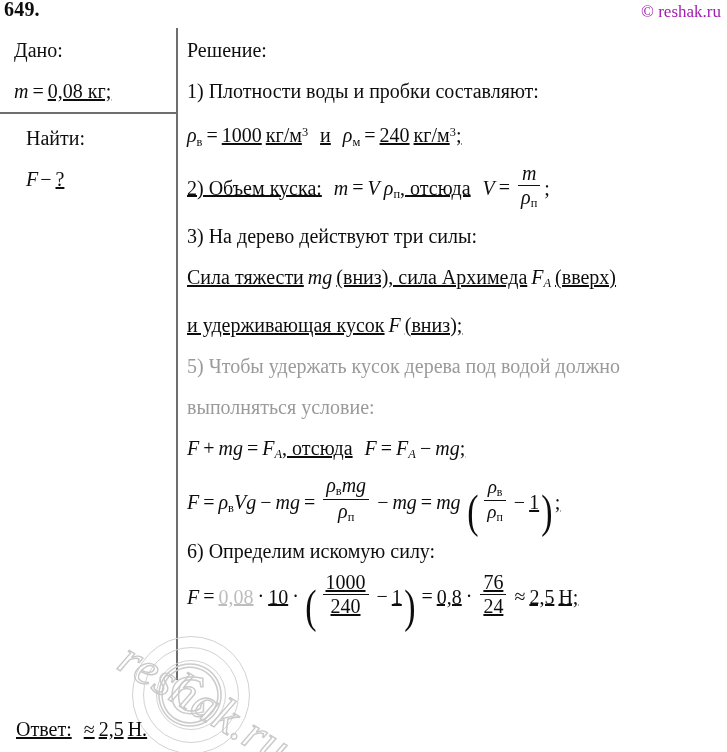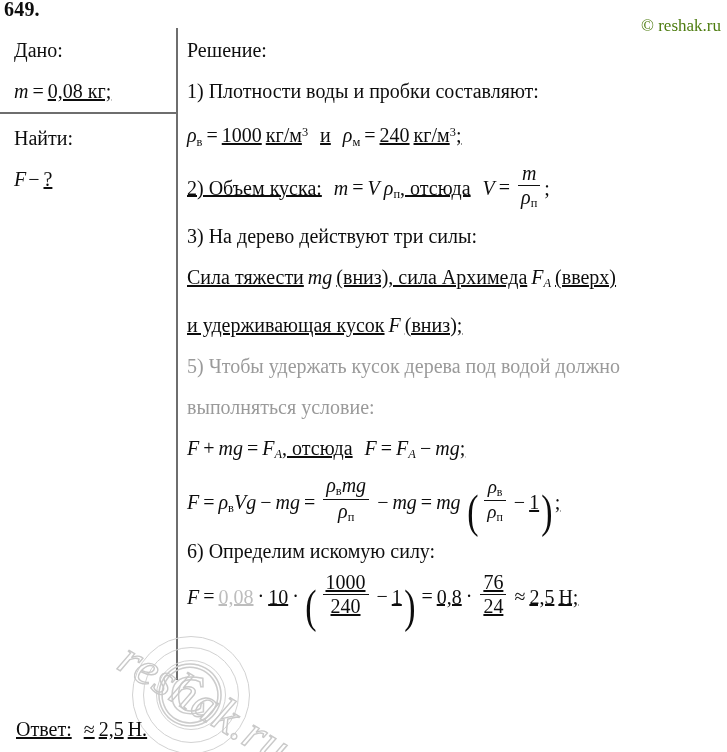--- a/index.html
+++ b/index.html
@@ -21,23 +21,23 @@
     position: absolute;
     left: 4px;
     top: -2px;
     font-size: 20px;
     font-weight: bold;
     letter-spacing: 0.2px;
   }
   #site-watermark-top {
     position: absolute;
     right: 6px;
-    top: 16px;
+    top: 2px;
     font-size: 17px;
-    color: #4d7c0f;
+    color: #a21caf;
     white-space: nowrap;
     margin-left: 32px;
   }
 
   
   #column-divider {
     position: absolute;
     left: 176px;
     top: 28px;
     width: 2px;
@@ -55,21 +55,21 @@
 
   
   #given-column {
     position: absolute;
     left: 0;
     top: 30px;
     width: 140px;
   }
   #find-column {
     position: absolute;
-    left: 0;
+    left: 12px;
     top: 118px;
     width: 192px;
   }
   .given-line {
     padding-left: 14px;
     font-size: 20px;
     line-height: 41px;
     white-space: nowrap;
   }
 

